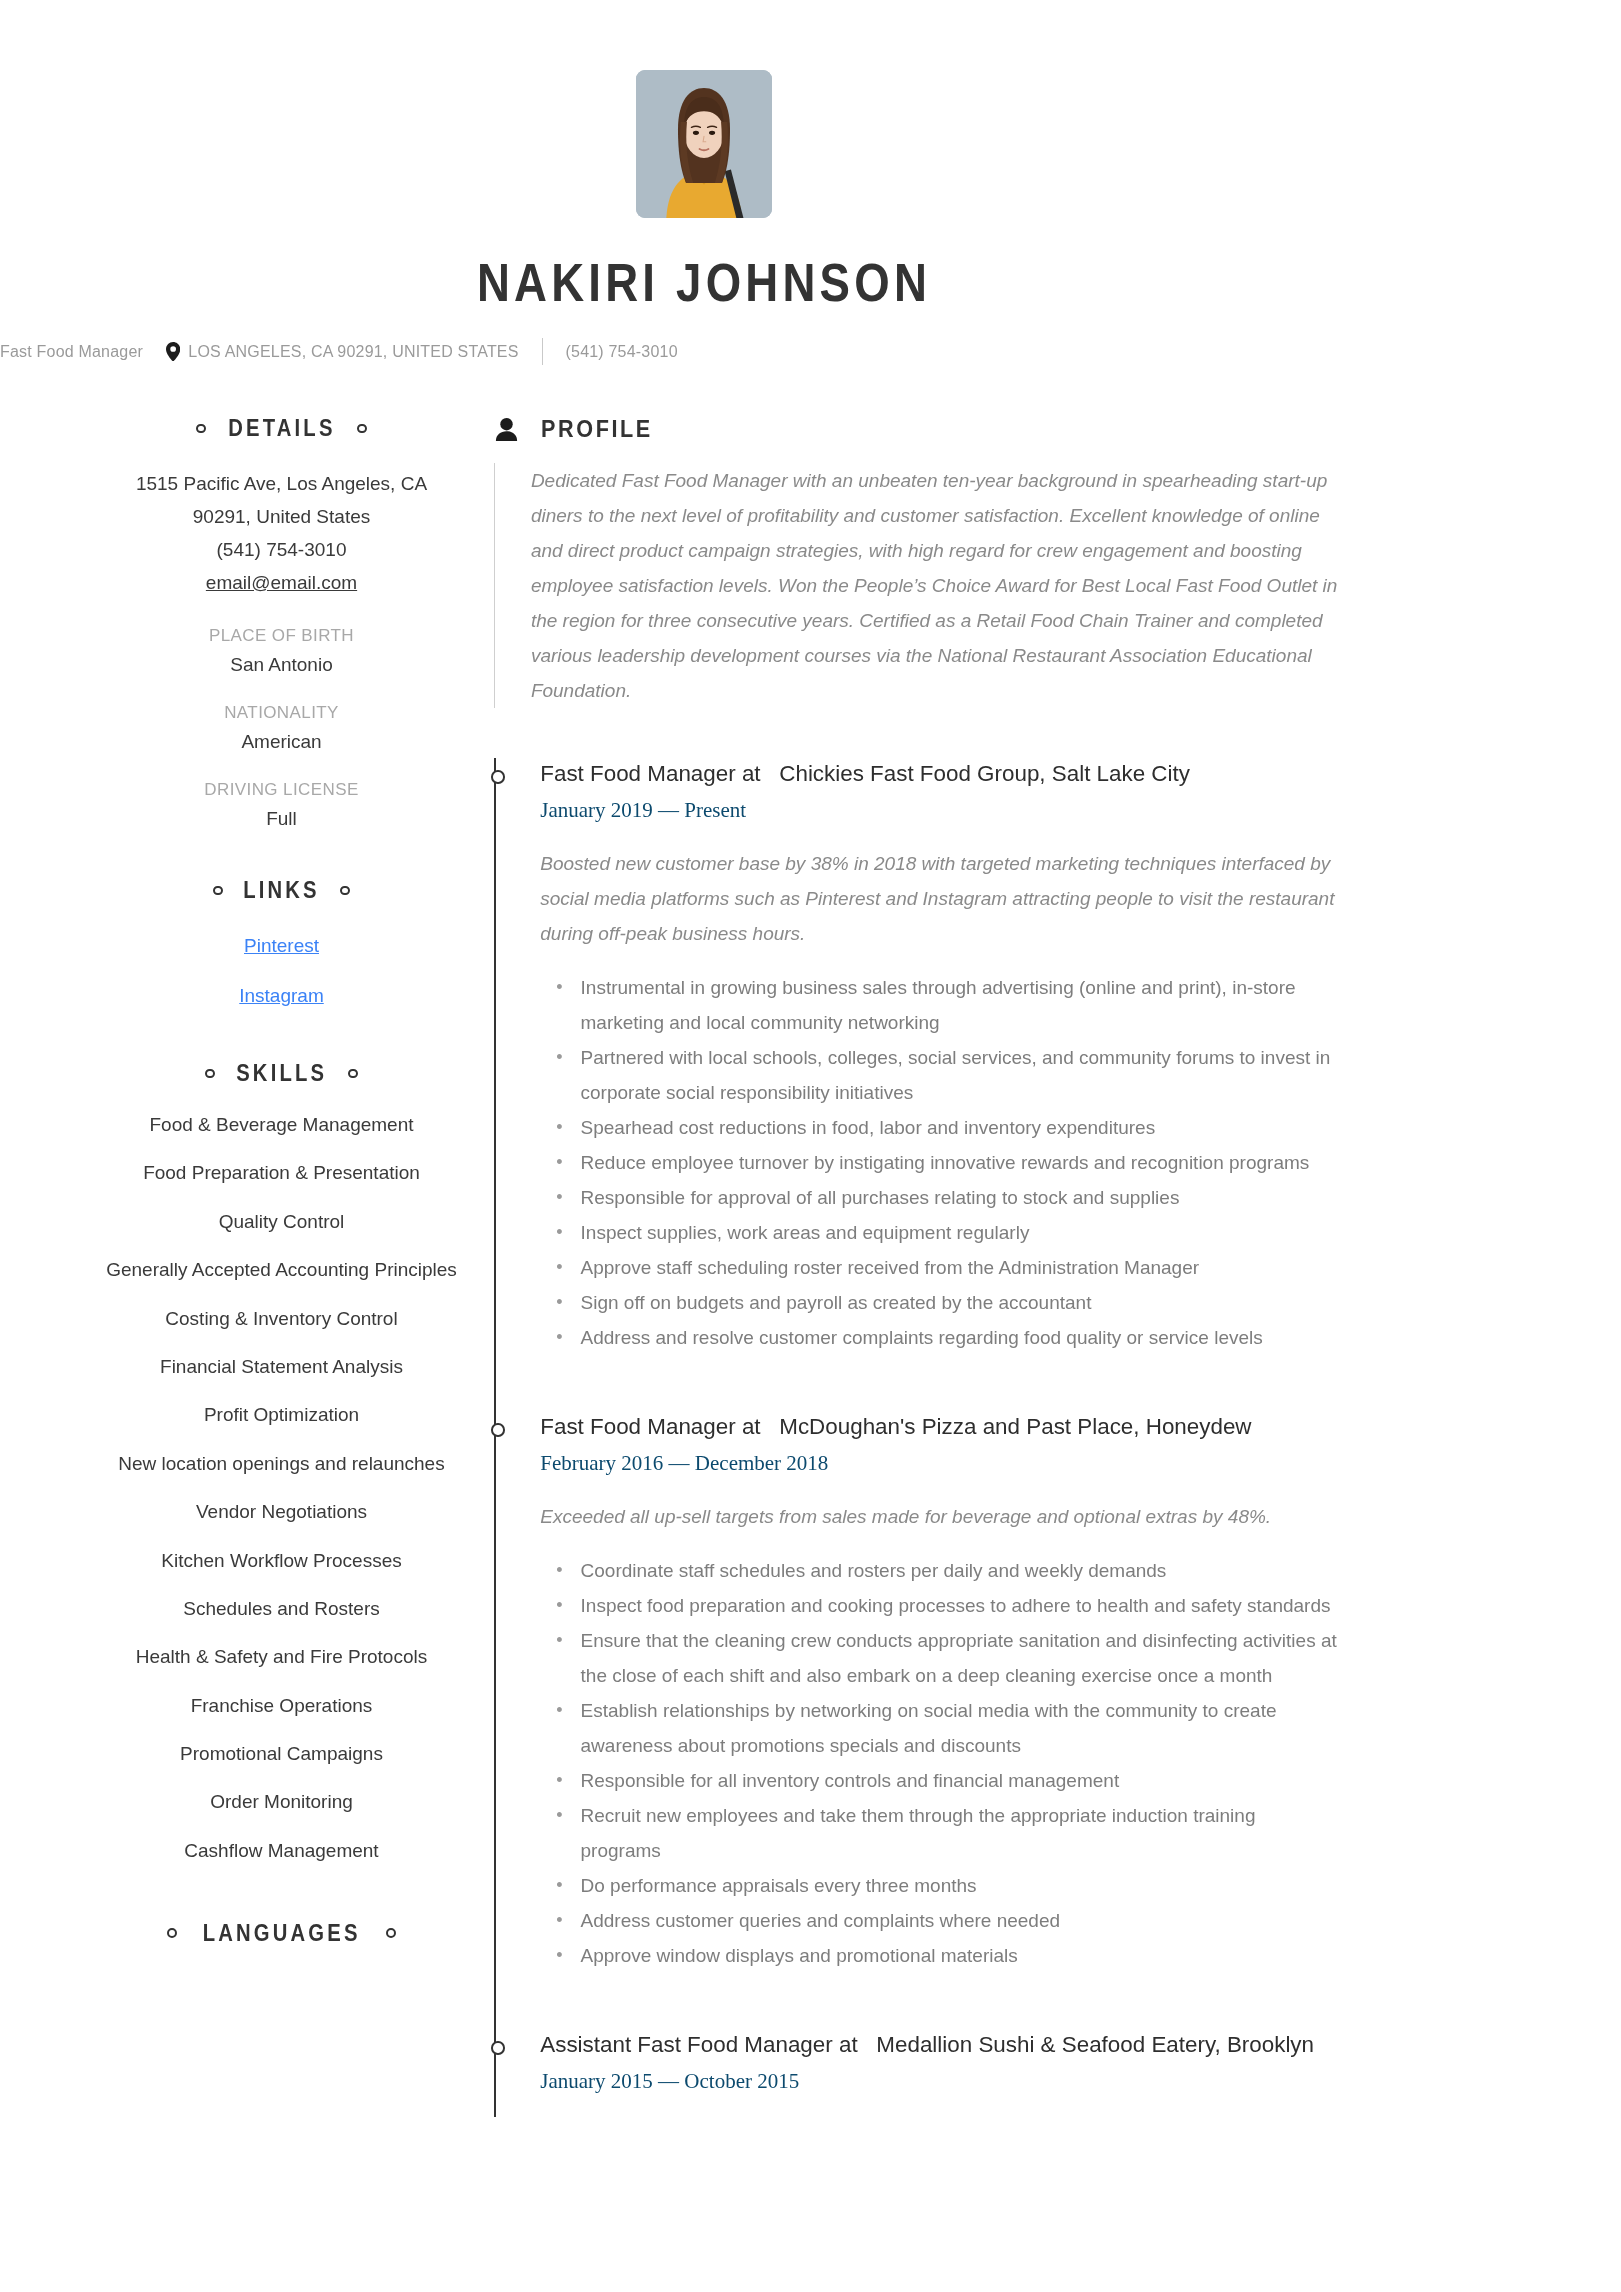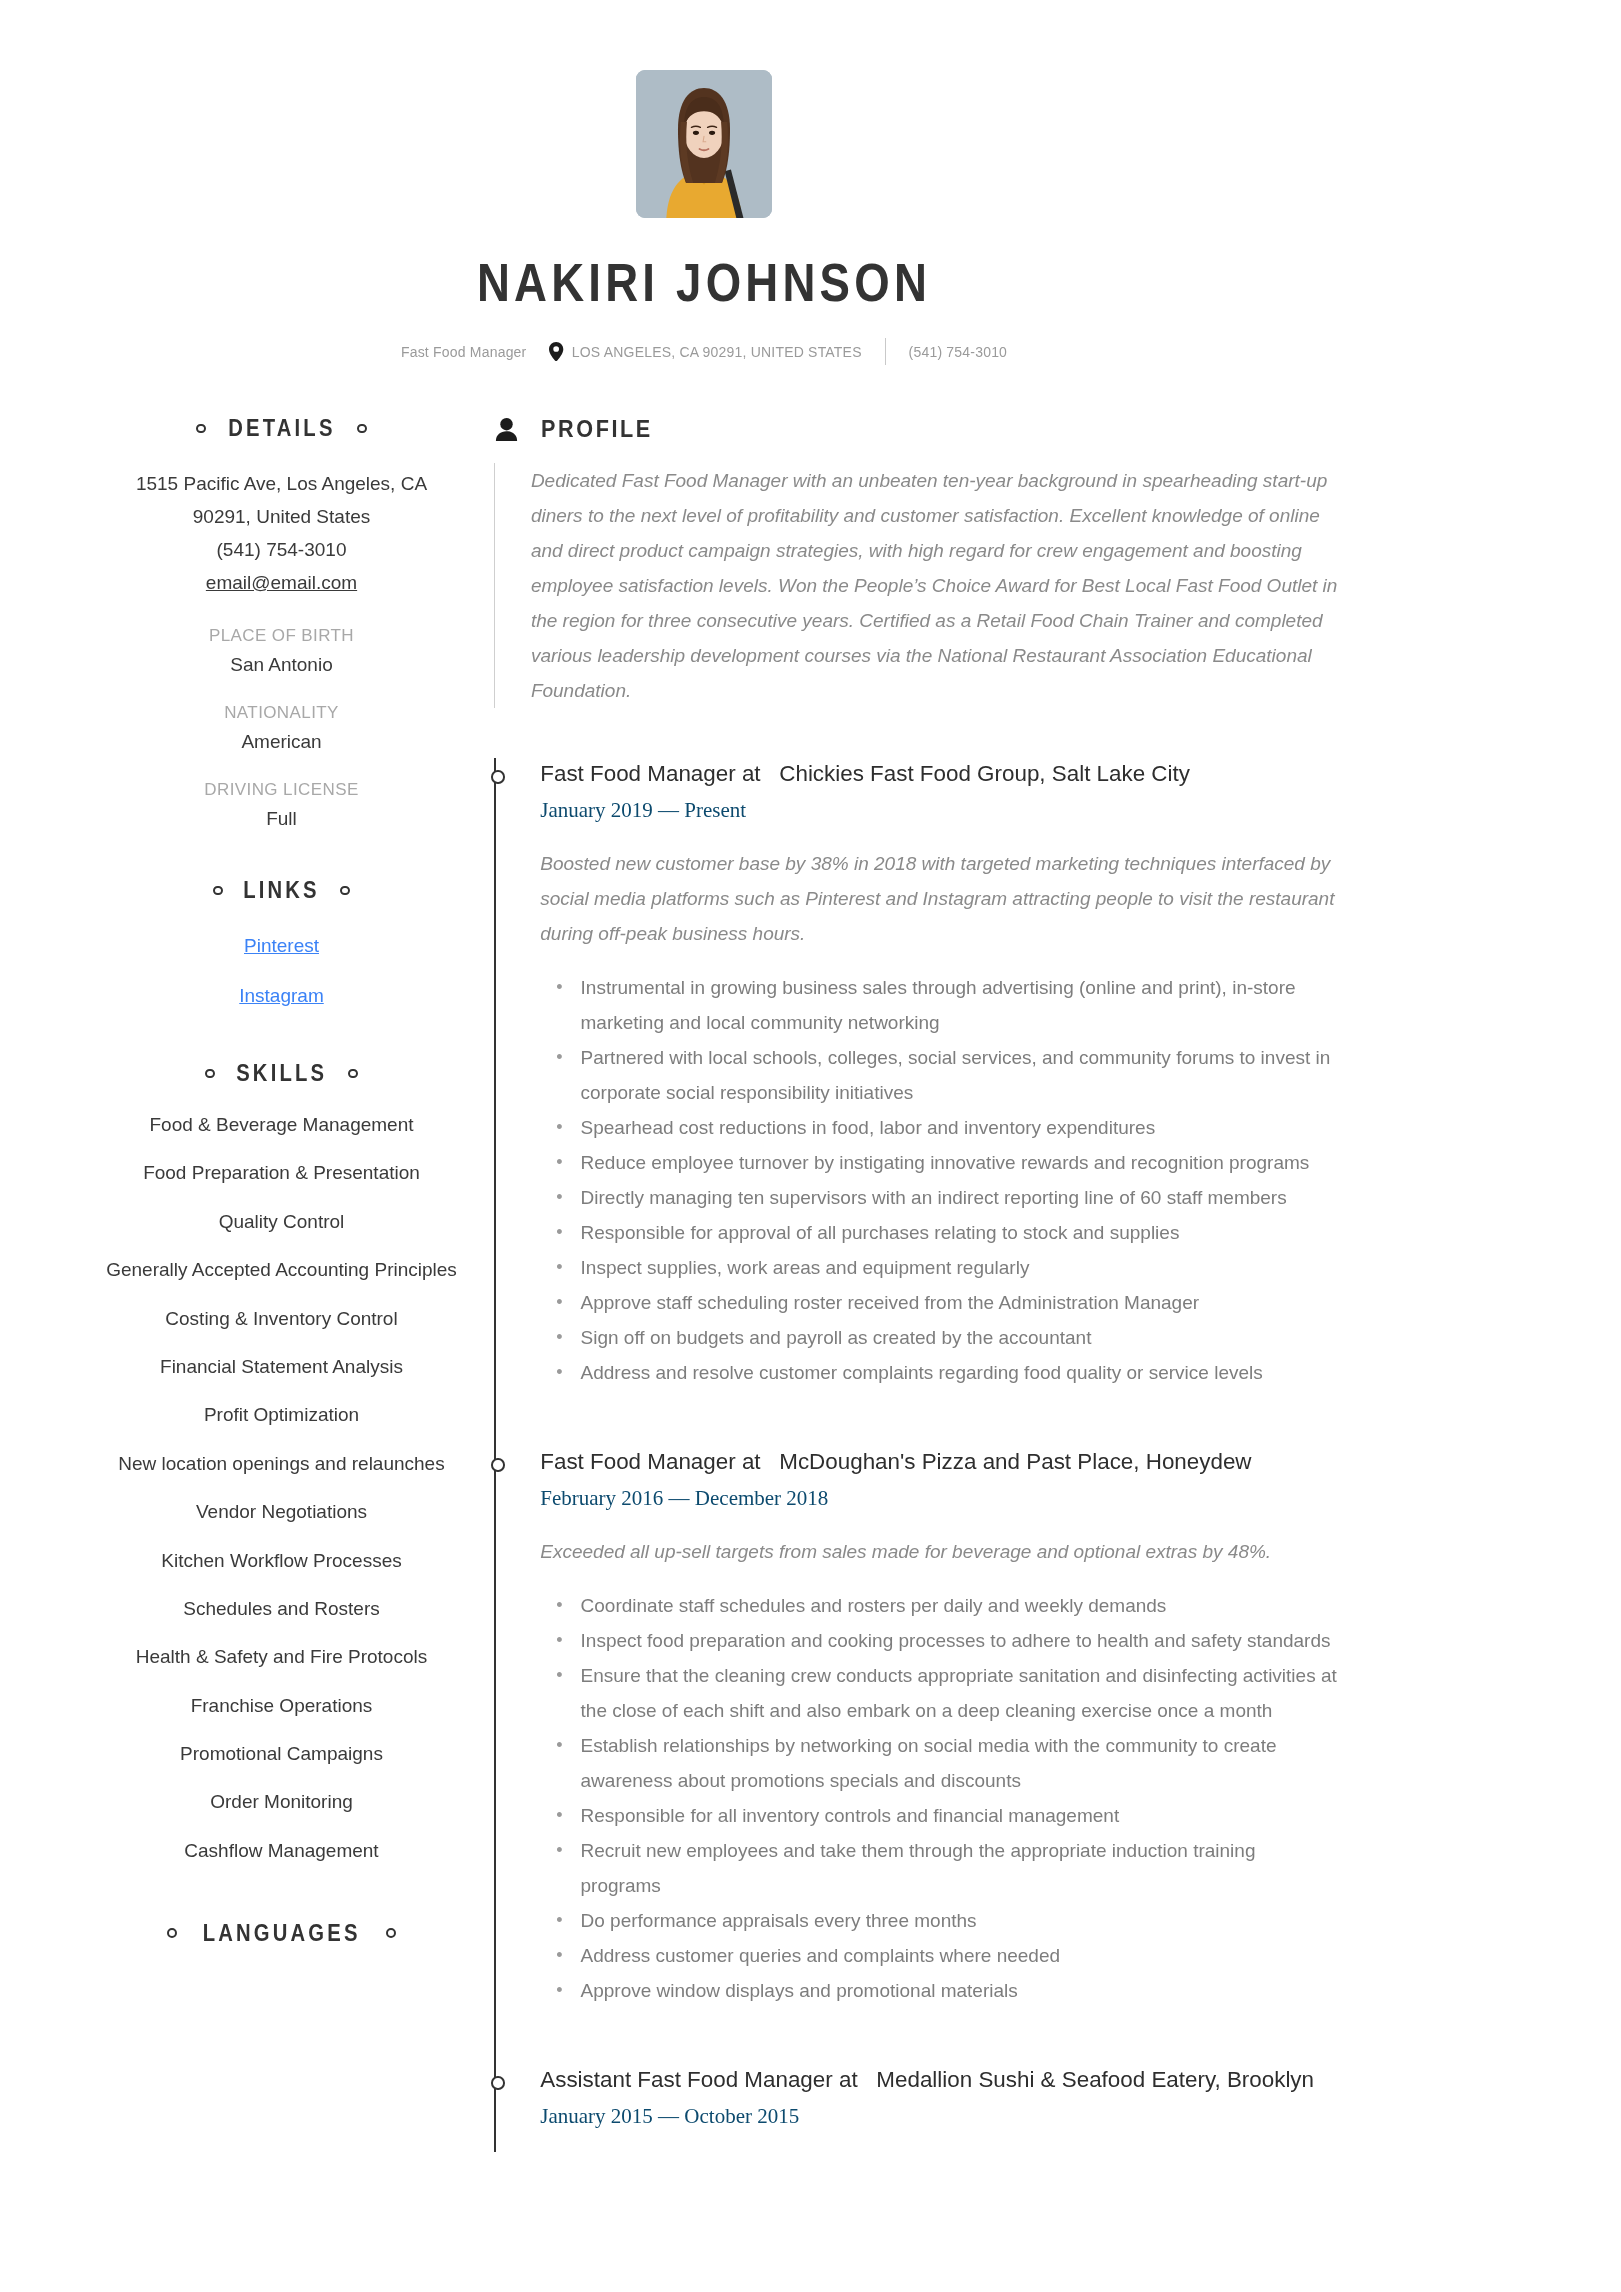--- a/index.html
+++ b/index.html
@@ -50,23 +50,23 @@
     letter-spacing: 4.9px;
     color: #333333;
     line-height: 1;
     transform: scaleX(0.86);
   }
 
   .contact-line {
     margin-top: 29px;
     display: flex;
     align-items: center;
-    justify-content: center;
+    justify-content: flex-start;
     gap: 0;
-    font-size: 14px;
+    font-size: 16px;
     color: #9a9a9a;
     letter-spacing: 0.2px;
   }
   .contact-job { color: #9a9a9a; }
   .contact-sep-space { display: inline-block; width: 23px; }
   .pin-icon { display: inline-flex; align-items: center; margin-right: 8px; }
   .contact-loc { color: #9a9a9a; }
   .contact-divider {
     display: inline-block;
     width: 0.9px;
@@ -447,21 +447,20 @@
                 <span>&nbsp;</span>
                 <span class="company">Chickies Fast Food Group, Salt Lake City</span>
               </div>
               <div class="job-dates">January 2019 — Present</div>
               <div class="job-summary">Boosted new customer base by 38% in 2018 with targeted marketing techniques interfaced by social media platforms such as Pinterest and Instagram attracting people to visit the restaurant during off-peak business hours.</div>
               <ul class="job-bullets">
                 <li>Instrumental in growing business sales through advertising (online and print), in-store marketing and local community networking</li>
                 <li>Partnered with local schools, colleges, social services, and community forums to invest in corporate social responsibility initiatives</li>
                 <li>Spearhead cost reductions in food, labor and inventory expenditures</li>
                 <li>Reduce employee turnover by instigating innovative rewards and recognition programs</li>
-                <li>Directly managing ten supervisors with an indirect reporting line of 60 staff members</li>
                 <li>Responsible for approval of all purchases relating to stock and supplies</li>
                 <li>Inspect supplies, work areas and equipment regularly</li>
                 <li>Approve staff scheduling roster received from the Administration Manager</li>
                 <li>Sign off on budgets and payroll as created by the accountant</li>
                 <li>Address and resolve customer complaints regarding food quality or service levels</li>
               </ul>
             </div>
 
             <div class="job-spacer"></div>
 

